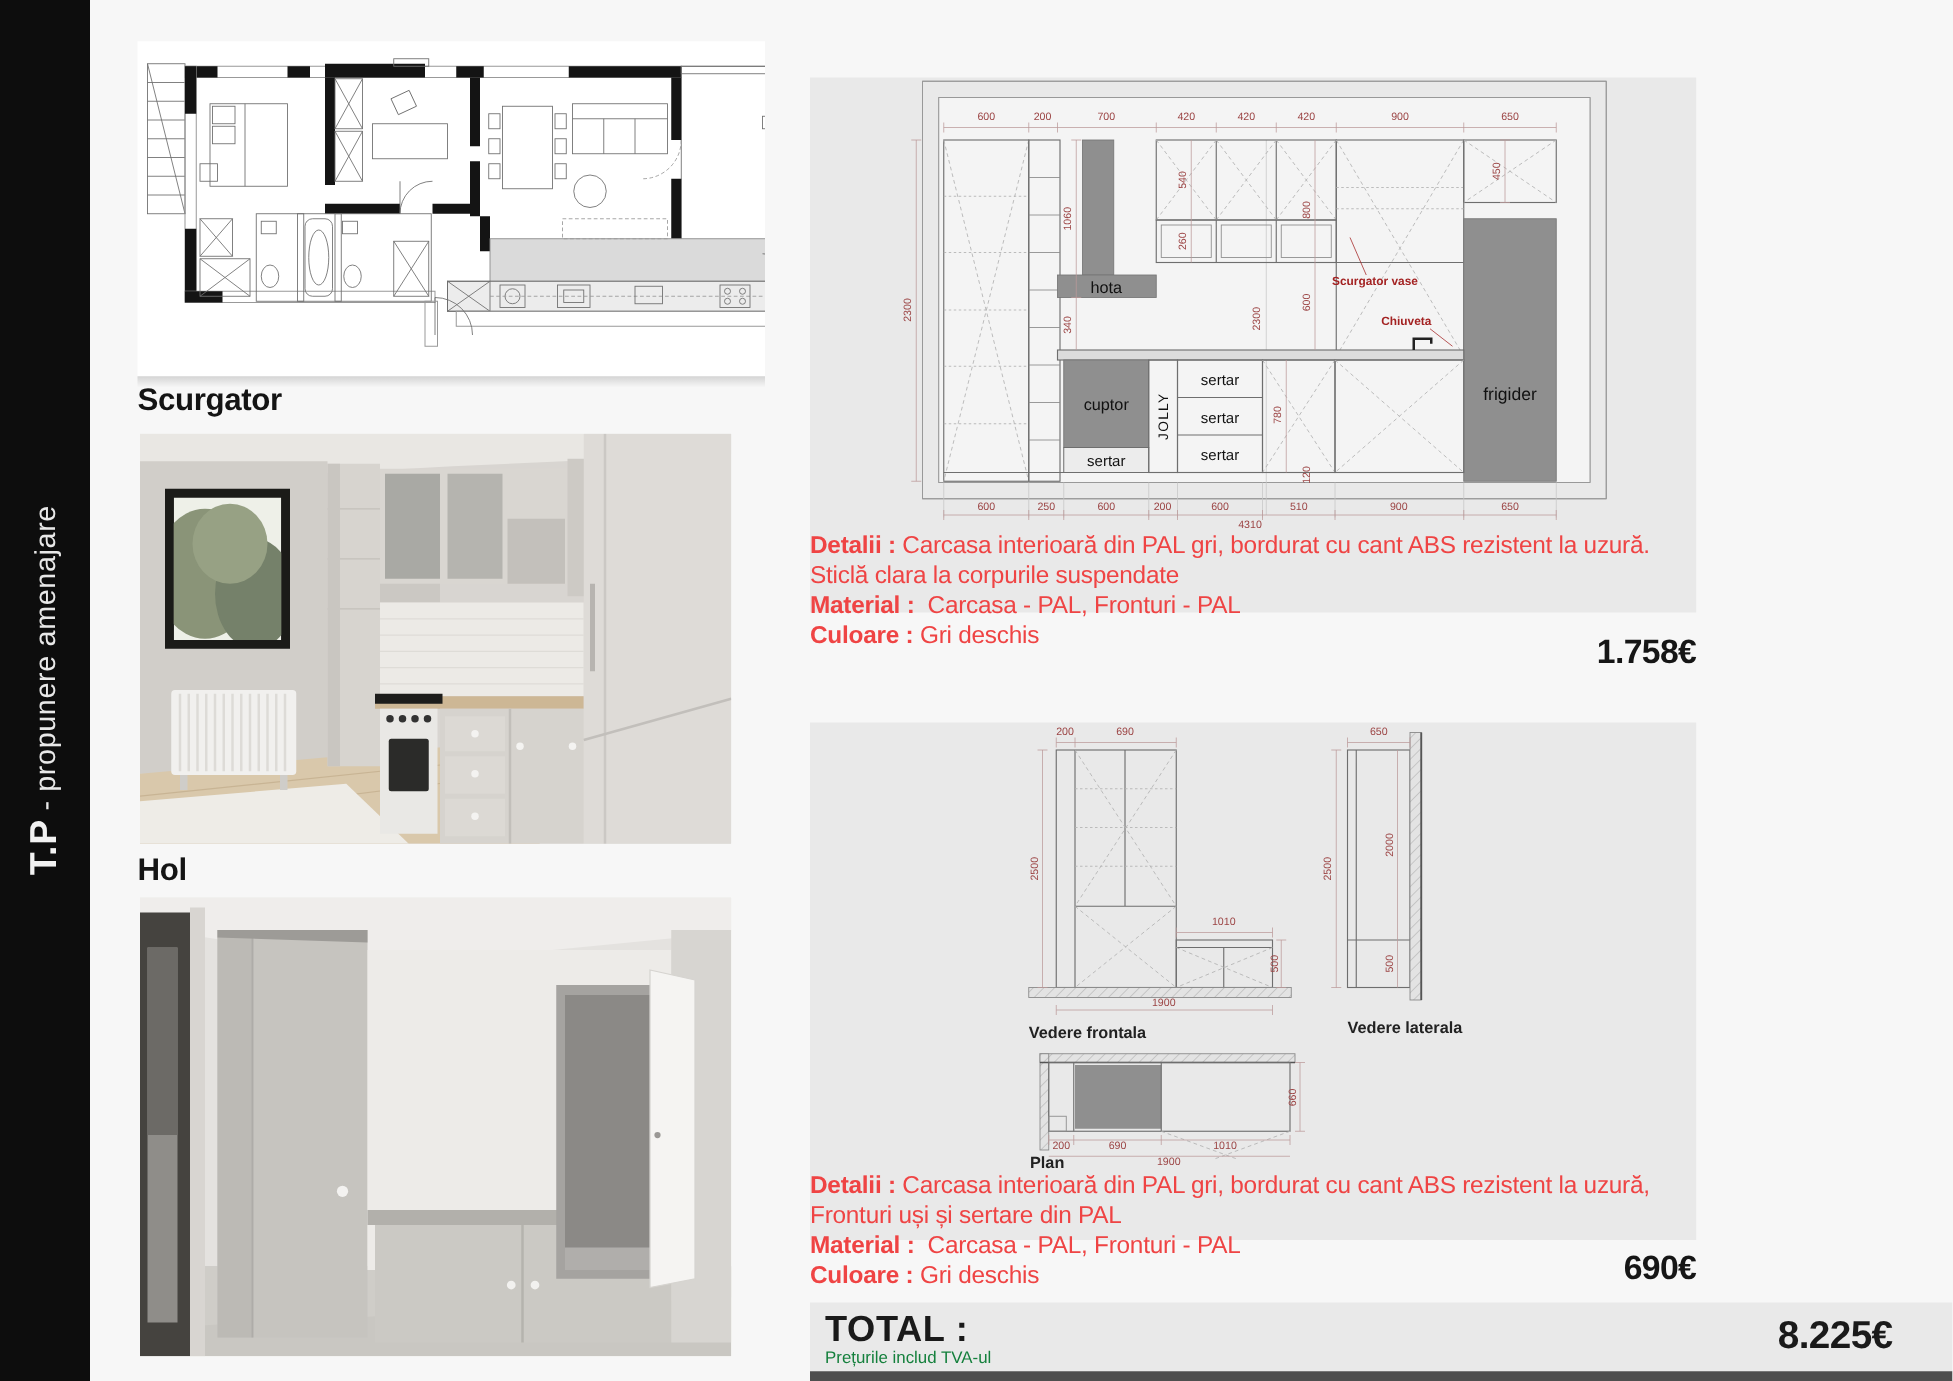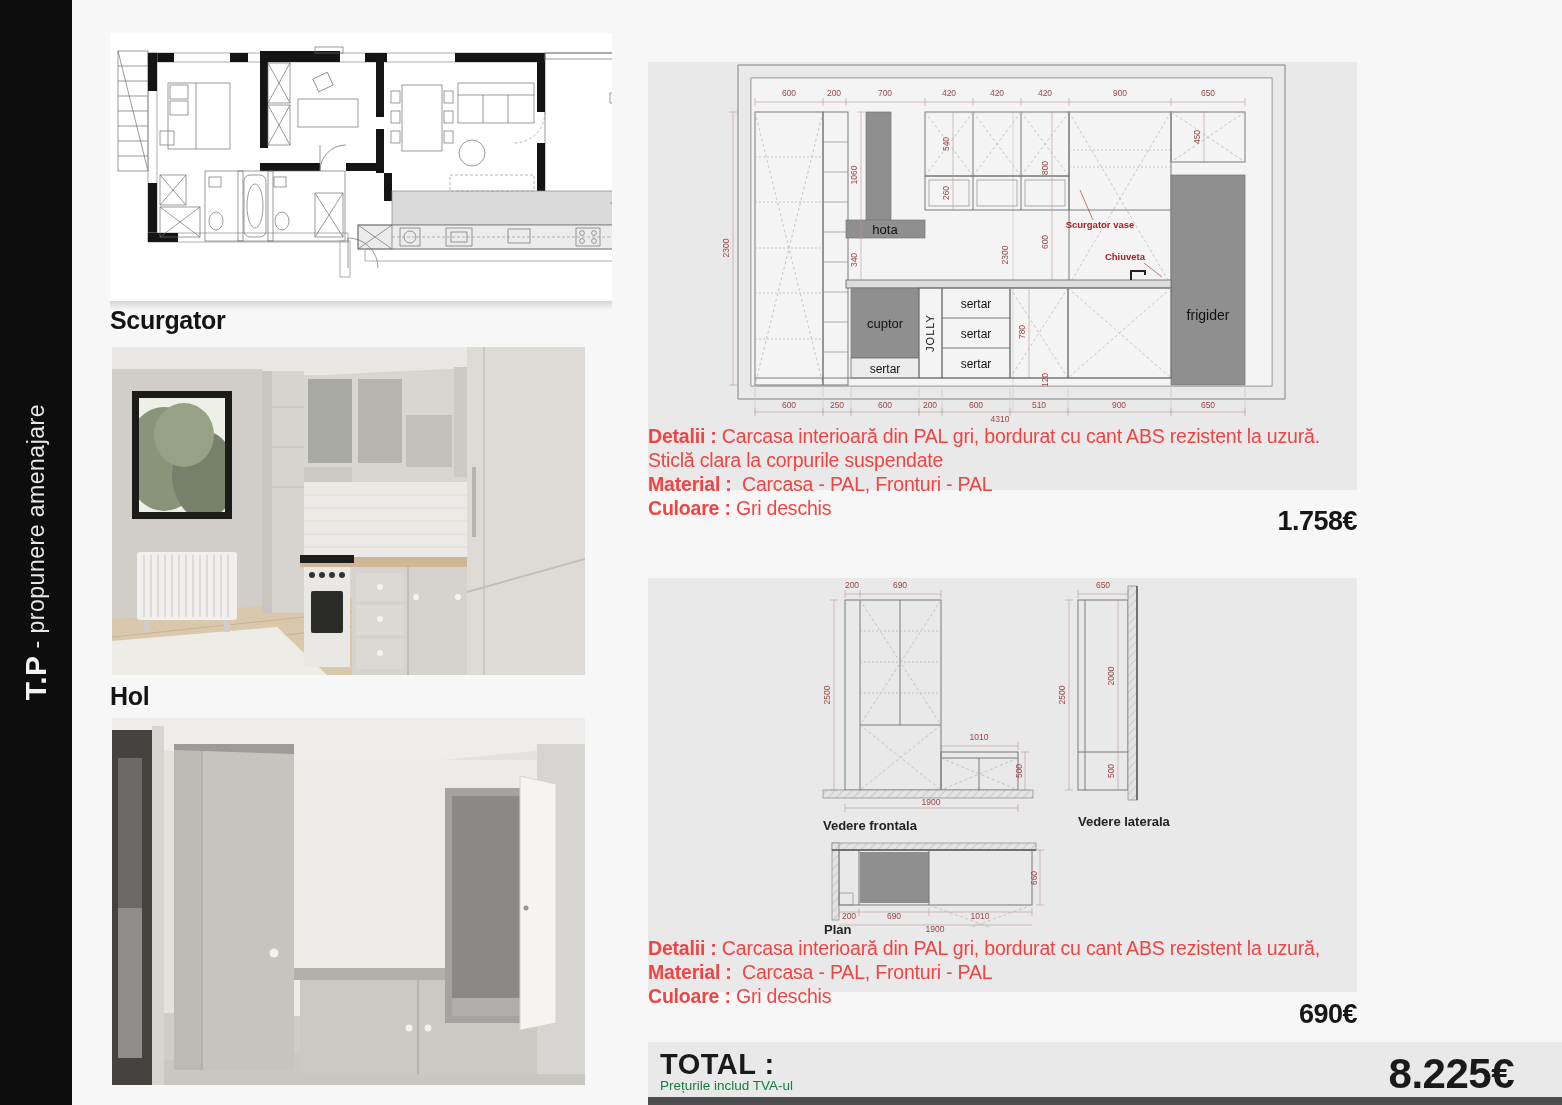--- a/index.html
+++ b/index.html
@@ -39,21 +39,21 @@
   #tblock1{top:424px;}
   #tblock2{top:936px;}
   .price{width:709px;left:648px;text-align:right;font-size:27px;font-weight:700;
     letter-spacing:-.5px;color:#161616;}
   #price1{top:506px;}
   #price2{top:999px;}
   #total-band{left:648px;top:1042px;width:914px;height:55px;background:#e9e9e9;}
   #total-label{left:660px;top:1048px;font-size:29px;font-weight:800;letter-spacing:.5px;}
   #total-note{left:660px;top:1078px;font-size:13.5px;color:#15803d;}
   #total-price{left:648px;top:1050px;width:866px;text-align:right;
-    font-size:42px;font-weight:700;letter-spacing:-.5px;}
+    font-size:31px;font-weight:700;letter-spacing:-.5px;}
   #bottom-bar{left:648px;top:1097px;width:914px;height:8px;background:#4e4e4e;}
   
   svg{display:block;}
   .cab{fill:none;stroke:#6e6e6e;stroke-width:.9;}
   .cabthin{fill:none;stroke:#8c8c8c;stroke-width:.7;}
   .xd{stroke:#b3b3b3;stroke-width:.7;stroke-dasharray:3 2.5;fill:none;}
   .shd{stroke:#b3b3b3;stroke-width:.7;stroke-dasharray:2 2;fill:none;}
   .gray{fill:#8f8f8f;stroke:#777;stroke-width:.7;}
   .dimline{stroke:#b99; stroke-width:.6;fill:none;}
   .extline{stroke:#c6c6c6;stroke-width:.6;}
@@ -503,20 +503,21 @@
     <text class="dim" x="287" y="354" text-anchor="middle">1900</text>
     <path class="dimline" d="M392,272v55M388,272h8M388,327h8"></path>
     <text class="dim" x="389" y="300" text-anchor="middle" transform="rotate(-90 389 300)">660</text>
     <text class="view" x="176" y="356" font-size="12">Plan</text>
   </g>
 </svg>
 </div>
 
 <div class="abs tblock" id="tblock2">
   <div><b>Detalii :</b> <span>Carcasa interioară din PAL gri, bordurat cu cant ABS rezistent la uzură,</span></div>
+  <div>Fronturi uși și sertare din PAL</div>
   <div><b>Material :</b>&nbsp; <span>Carcasa - PAL, Fronturi - PAL</span></div>
   <div><b>Culoare :</b> <span>Gri deschis</span></div>
 </div>
 <div class="abs price" id="price2">690€</div>
 
 <div class="abs" id="total-band"></div>
 <div class="abs" id="total-label">TOTAL :</div>
 <div class="abs" id="total-note">Prețurile includ TVA-ul</div>
 <div class="abs" id="total-price">8.225€</div>
 <div class="abs" id="bottom-bar"></div>

